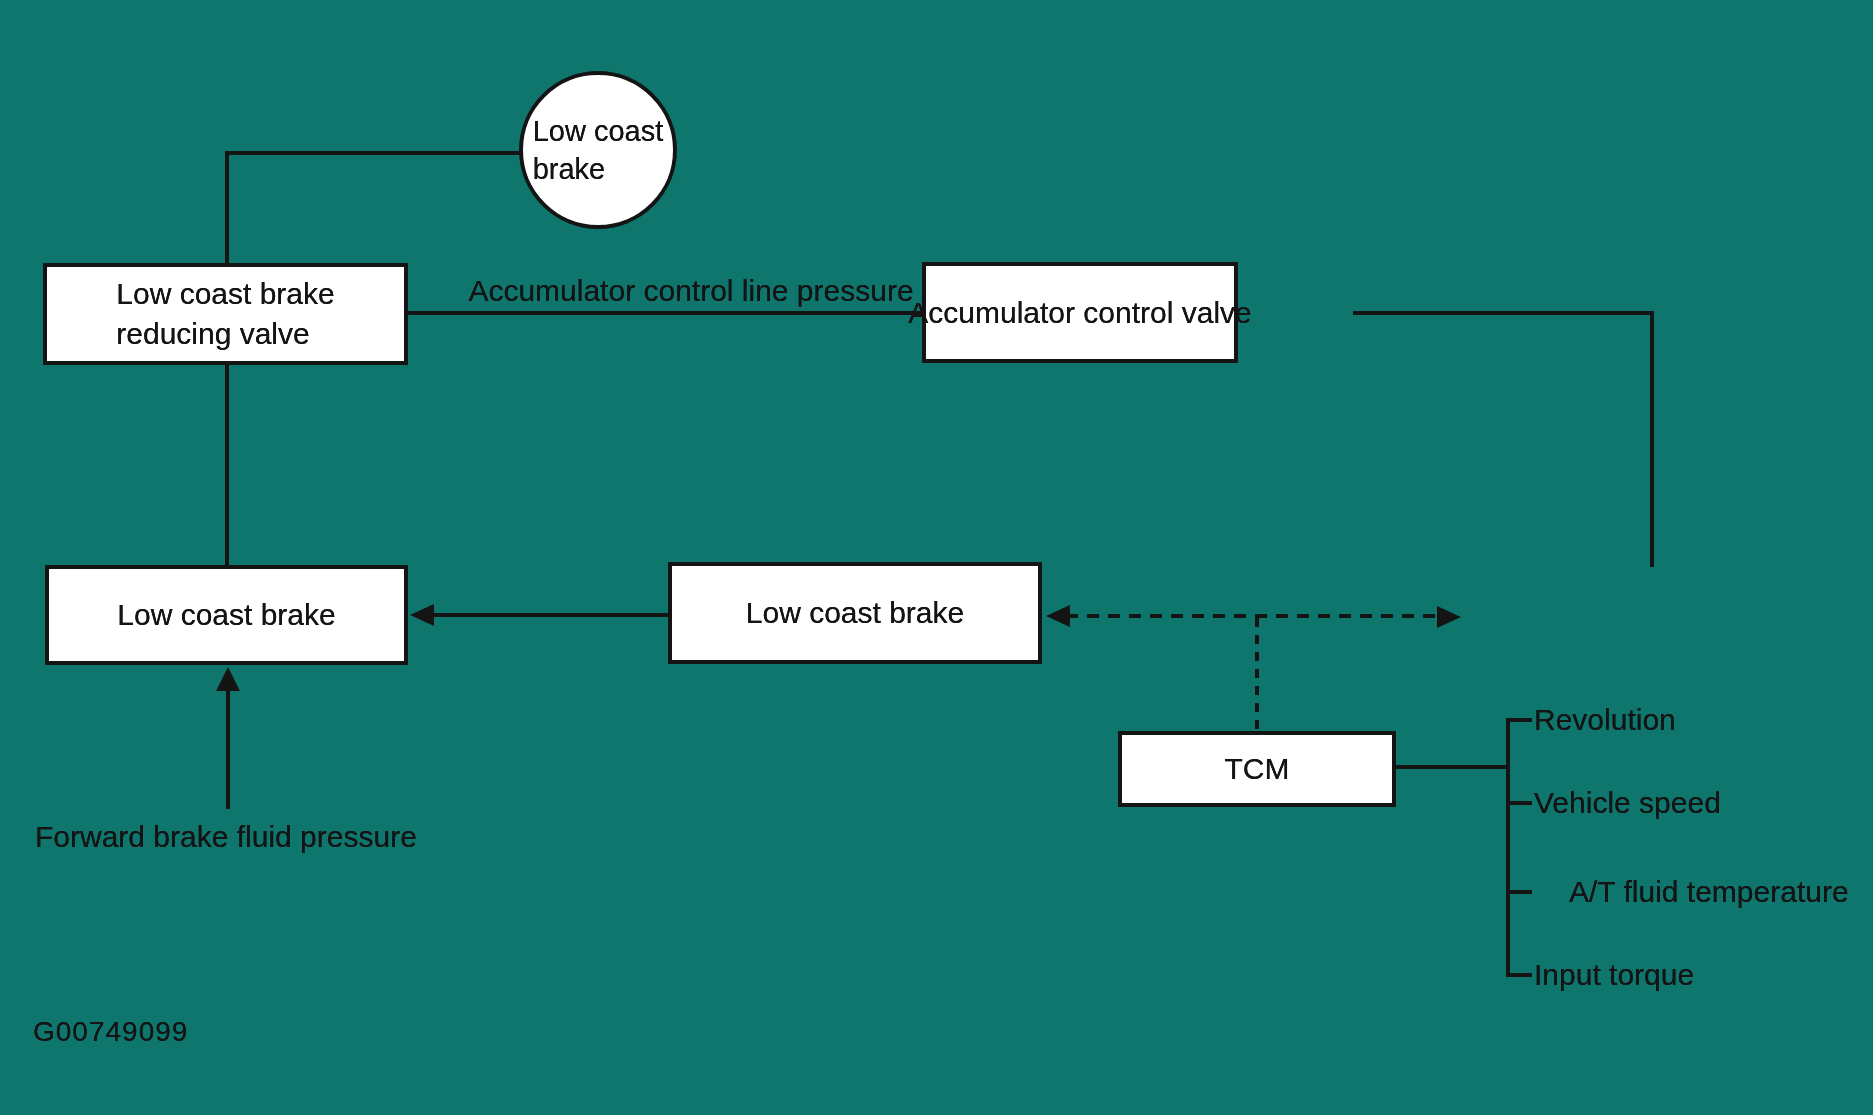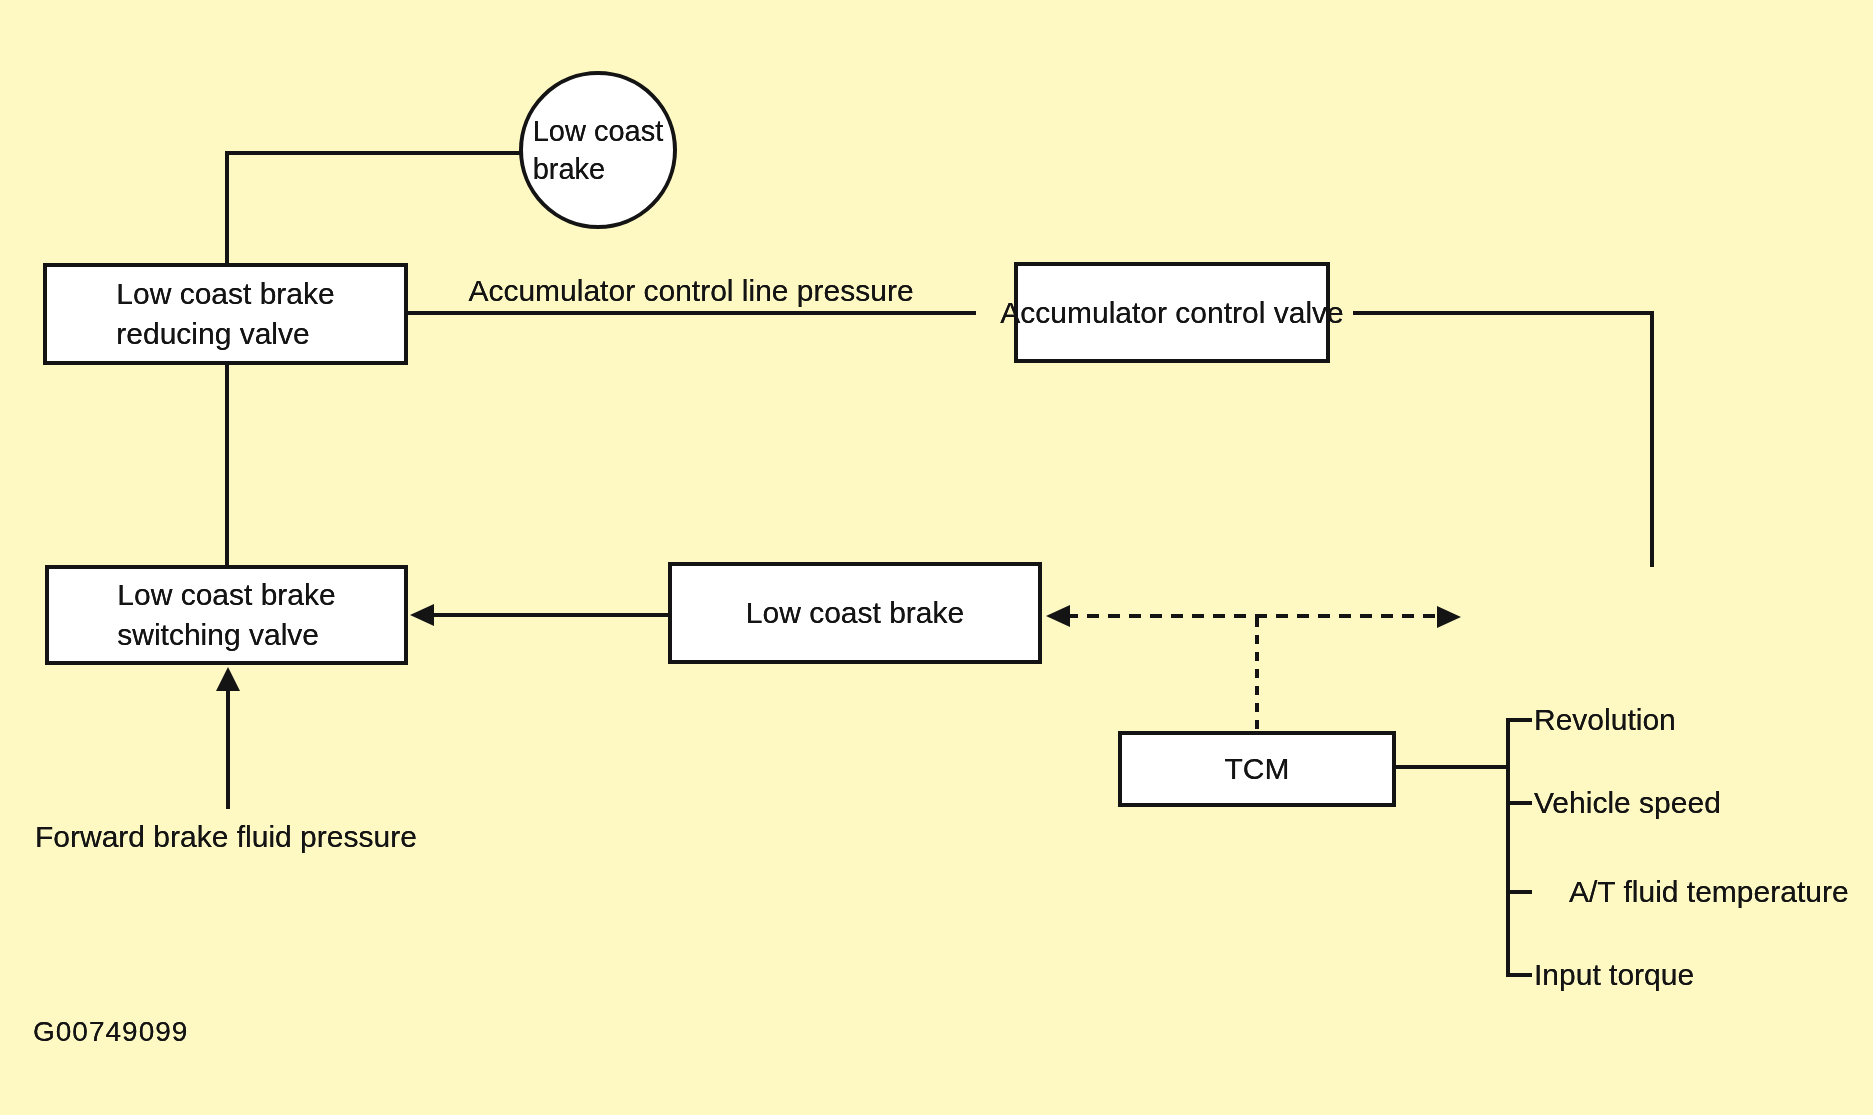--- a/index.html
+++ b/index.html
@@ -4,21 +4,21 @@
 <style>
   html, body {
     margin: 0;
     padding: 0;
     background: #ffffff;
   }
   #stage {
     position: relative;
     width: 1873px;
     height: 1115px;
-    background: #fef9c3;
+    background: #0f766e;
     font-family: "Liberation Sans", "DejaVu Sans", sans-serif;
     color: #141414;
     overflow: hidden;
   }
 
   
   .lineH { position: absolute; height: 4px; background: #141414; }
   .lineV { position: absolute; width: 4px; background: #141414; }
 
   
@@ -127,28 +127,27 @@
     </div>
   </div>
 
   <div class="box" style="left:43px; top:263px; width:365px; height:102px;">
     <div class="stack">
       <span>Low coast brake</span>
       <span>reducing valve</span>
     </div>
   </div>
 
-  <div class="box" style="left:1014px; top:262px; width:316px; height:101px;">
+  <div class="box" style="left:922px; top:262px; width:316px; height:101px;">
     <span>Accumulator control valve</span>
   </div>
 
   <div class="box" style="left:45px; top:565px; width:363px; height:100px;">
     <div class="stack">
       <span>Low coast brake</span>
-      <span>switching valve</span>
     </div>
   </div>
 
   <div class="box" style="left:668px; top:562px; width:374px; height:102px;">
     <div class="stack">
       <span>Low coast brake</span>
     </div>
   </div>
 
 

